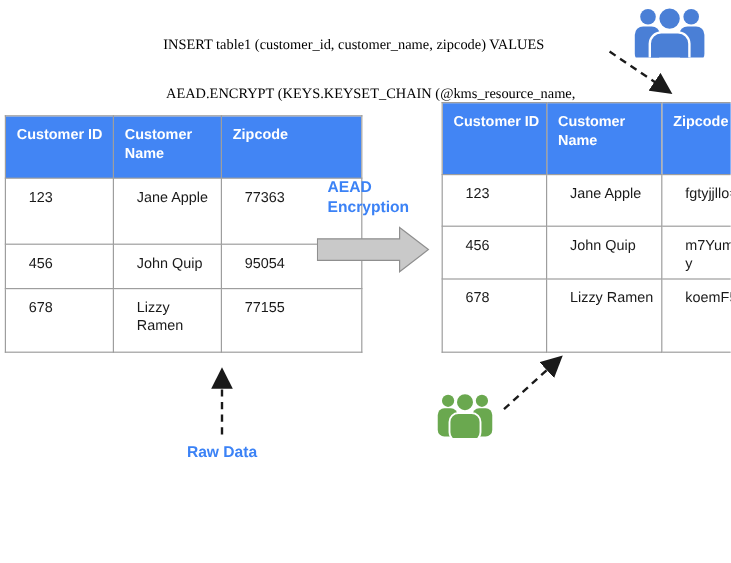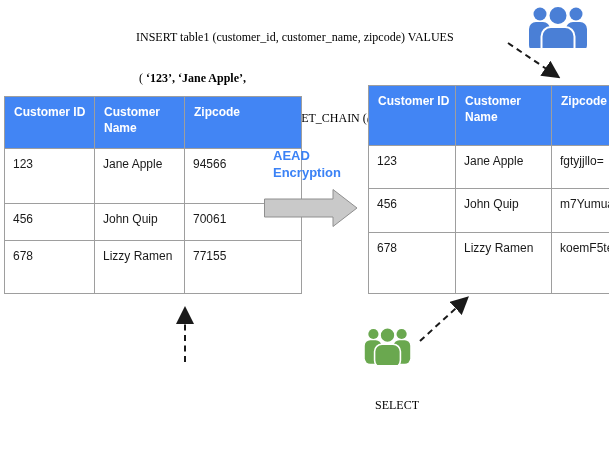--- a/index.html
+++ b/index.html
@@ -22,21 +22,21 @@
     font-size:12px;
   }
   table.dtable th, table.dtable td {
     border:1px solid var(--table-border, #9e9e9e);
     vertical-align:top; text-align:left; overflow:hidden;
   }
   table.dtable th {
     background: var(--header-blue, #4285f4); color:#fff; font-weight:bold;
     font-size:12px; line-height:1.3; padding:8px 4px 0 9px;
   }
-  table.dtable td { padding:8px 4px 0 8px; line-height:1.25; color:#1a1a1a; }
+  table.dtable td { padding:8px 4px 0 19px; line-height:1.25; color:#1a1a1a; }
   .ltable { left:4px; top:96px; width:255px; }
   .rtable { left:368px; top:85px; width:239px; }
   td.wrap { word-break:break-all; padding-right:6px; }
 
   .ltable .c0{width:76px}.ltable .c1{width:76px}.ltable .c2{width:103px}
   .rtable .c0{width:73px}.rtable .c1{width:82px}.rtable .c2{width:84px}
   .ltable .hrow{height:52px}.ltable .r0{height:55px}.ltable .r1{height:37px}.ltable .r2{height:53px}
   .rtable .hrow{height:60px}.rtable .r0{height:43px}.rtable .r1{height:44px}.rtable .r2{height:61px}
 
   
@@ -47,21 +47,20 @@
   
   .abs { position:absolute; }
 </style>
 </head>
 <body>
 
 <div class="canvas">
 
   <div class="code insert-code">
     <div><span>INSERT table1 (customer_id, customer_name, zipcode) VALUES</span></div>
-    <div><span> ( </span><b>‘123’, ‘Jane Apple’,</b></div>
     <div><span> AEAD.ENCRYPT (KEYS.KEYSET_CHAIN (@kms_resource_name,</span></div>
   </div>
 
   <svg class="abs" style="left:528px; top:3px;" width="60" height="45" viewBox="0 0 60 45">
     <g style="fill:var(--icon-blue,#4a7fd6)">
       <circle cx="12" cy="11" r="6.5"></circle>
       <rect x="1" y="19" width="21" height="30" rx="7"></rect>
       <circle cx="48" cy="11" r="6.5"></circle>
       <rect x="38" y="19" width="21" height="30" rx="7"></rect>
       <circle cx="30" cy="12.5" r="9.5" stroke="#ffffff" stroke-width="2"></circle>
@@ -81,26 +80,26 @@
   <table class="dtable ltable">
     <tbody>
         <tr class="hrow">
       <th class="c0">Customer ID</th>
       <th class="c1">Customer Name</th>
       <th class="c2">Zipcode</th>
     </tr>
     <tr class="r0">
       <td class="c0">123</td>
       <td class="c1">Jane Apple</td>
-      <td class="c2">94566</td>
+      <td class="c2">77363</td>
     </tr>
     <tr class="r1">
       <td class="c0">456</td>
       <td class="c1">John Quip</td>
-      <td class="c2">70061</td>
+      <td class="c2">95054</td>
     </tr>
     <tr class="r2">
       <td class="c0">678</td>
       <td class="c1">Lizzy Ramen</td>
       <td class="c2">77155</td>
     </tr>
   </tbody>
     </table>
 
   <div class="bold-label aead-label">AEAD
@@ -135,20 +134,21 @@
     </table>
 
   <svg class="abs" style="left:173px; top:300px;" width="24" height="68">
     <defs>
       <marker id="ah2" markerWidth="9" markerHeight="9" refX="7" refY="4.5" orient="auto">
         <path d="M0,0 L9,4.5 L0,9 z" fill="#1a1a1a"></path>
       </marker>
     </defs>
     <line x1="12" y1="62" x2="12" y2="10" stroke="#1a1a1a" stroke-width="2" stroke-dasharray="6 4.5" marker-end="url(#ah2)"></line>
   </svg>
+  <div class="bold-label rawdata-label">Raw Data</div>
 
   <svg class="abs" style="left:364px; top:321px;" width="47" height="44" viewBox="0 0 60 45">
     <g style="fill:var(--icon-green,#6aa84f)">
       <circle cx="12" cy="11" r="6.5"></circle>
       <rect x="1" y="19" width="21" height="30" rx="7"></rect>
       <circle cx="48" cy="11" r="6.5"></circle>
       <rect x="38" y="19" width="21" height="30" rx="7"></rect>
       <circle cx="30" cy="12.5" r="9.5" stroke="#ffffff" stroke-width="2"></circle>
       <rect x="13.5" y="24" width="33" height="30" rx="9.5" stroke="#ffffff" stroke-width="2"></rect>
     </g>
@@ -157,20 +157,19 @@
   <svg class="abs" style="left:410px; top:288px;" width="72" height="60">
     <defs>
       <marker id="ah3" markerWidth="9" markerHeight="9" refX="7" refY="4.5" orient="auto">
         <path d="M0,0 L9,4.5 L0,9 z" fill="#1a1a1a"></path>
       </marker>
     </defs>
     <line x1="10" y1="53" x2="56" y2="11" stroke="#1a1a1a" stroke-width="2" stroke-dasharray="6 4.5" marker-end="url(#ah3)"></line>
   </svg>
 
   <div class="code select-code">
-    <div><span>SELECT</span></div>
     
     
     
     
   </div>
 
 </div>
 
 </body></html>

